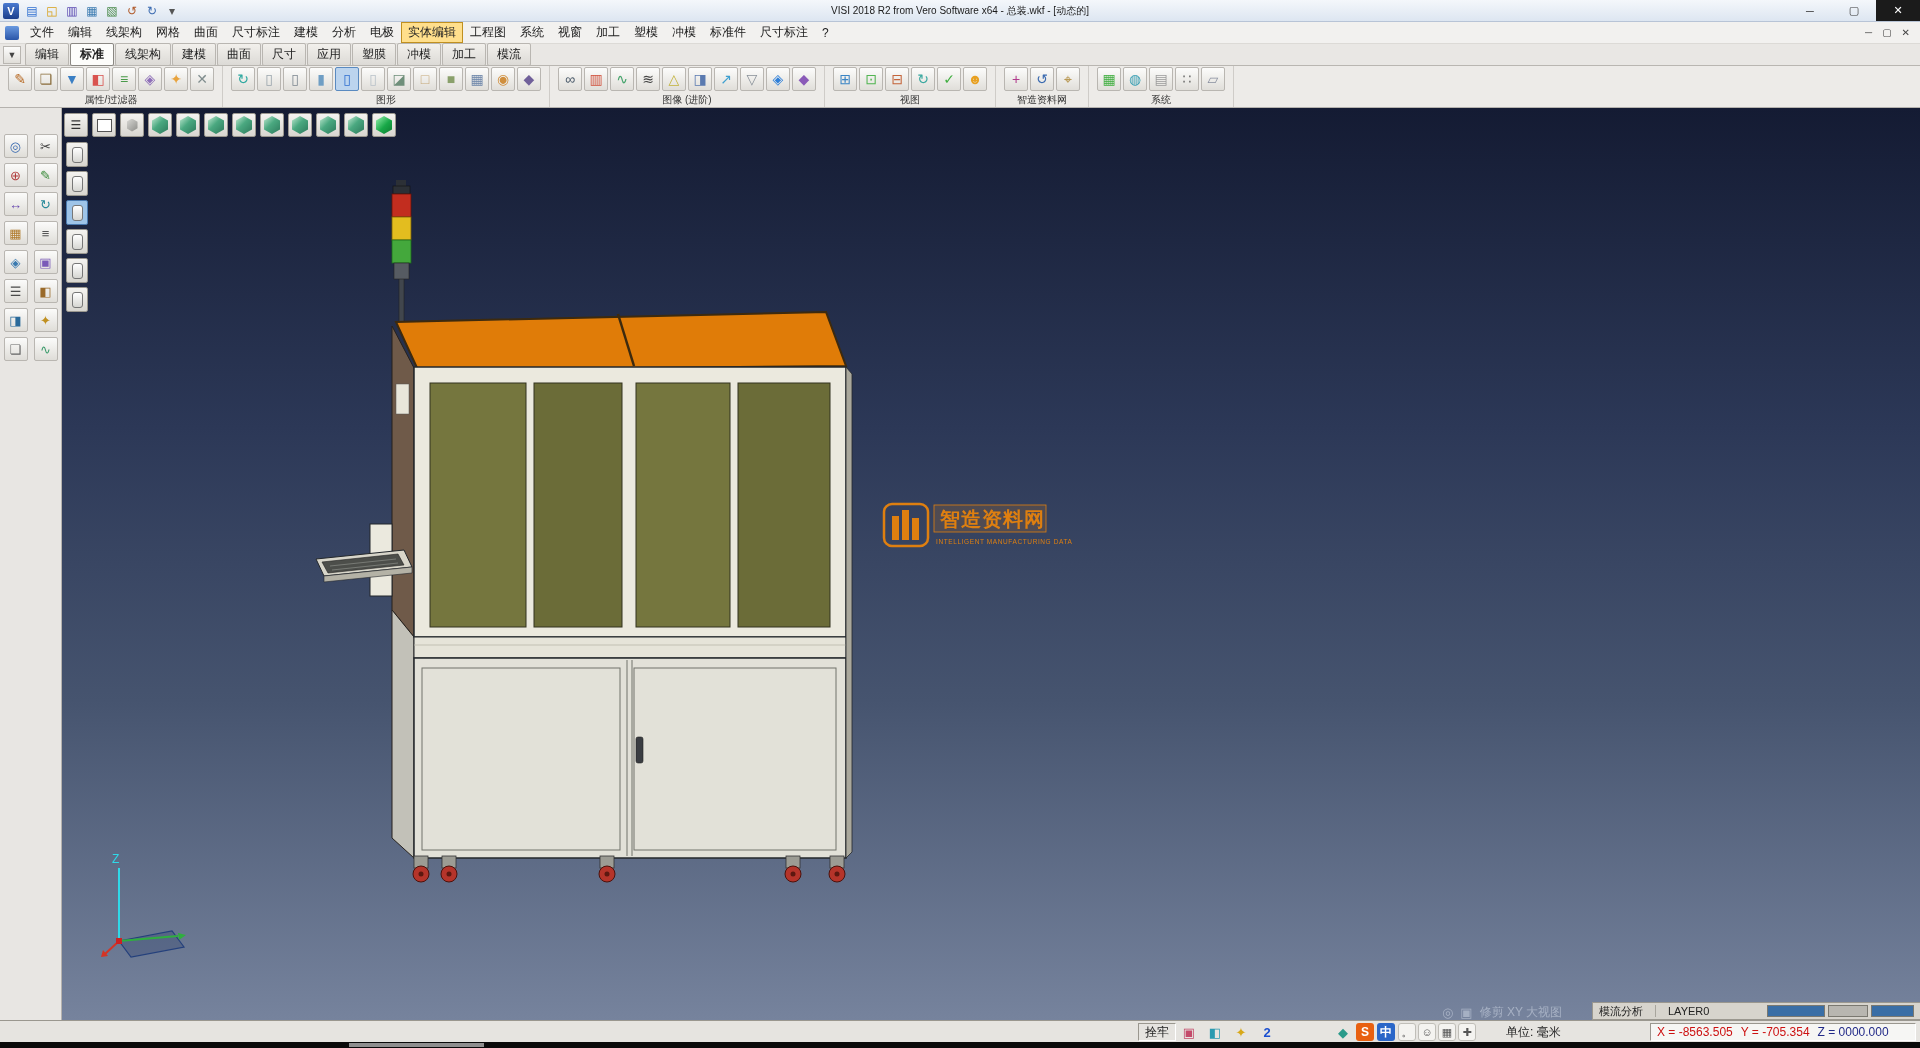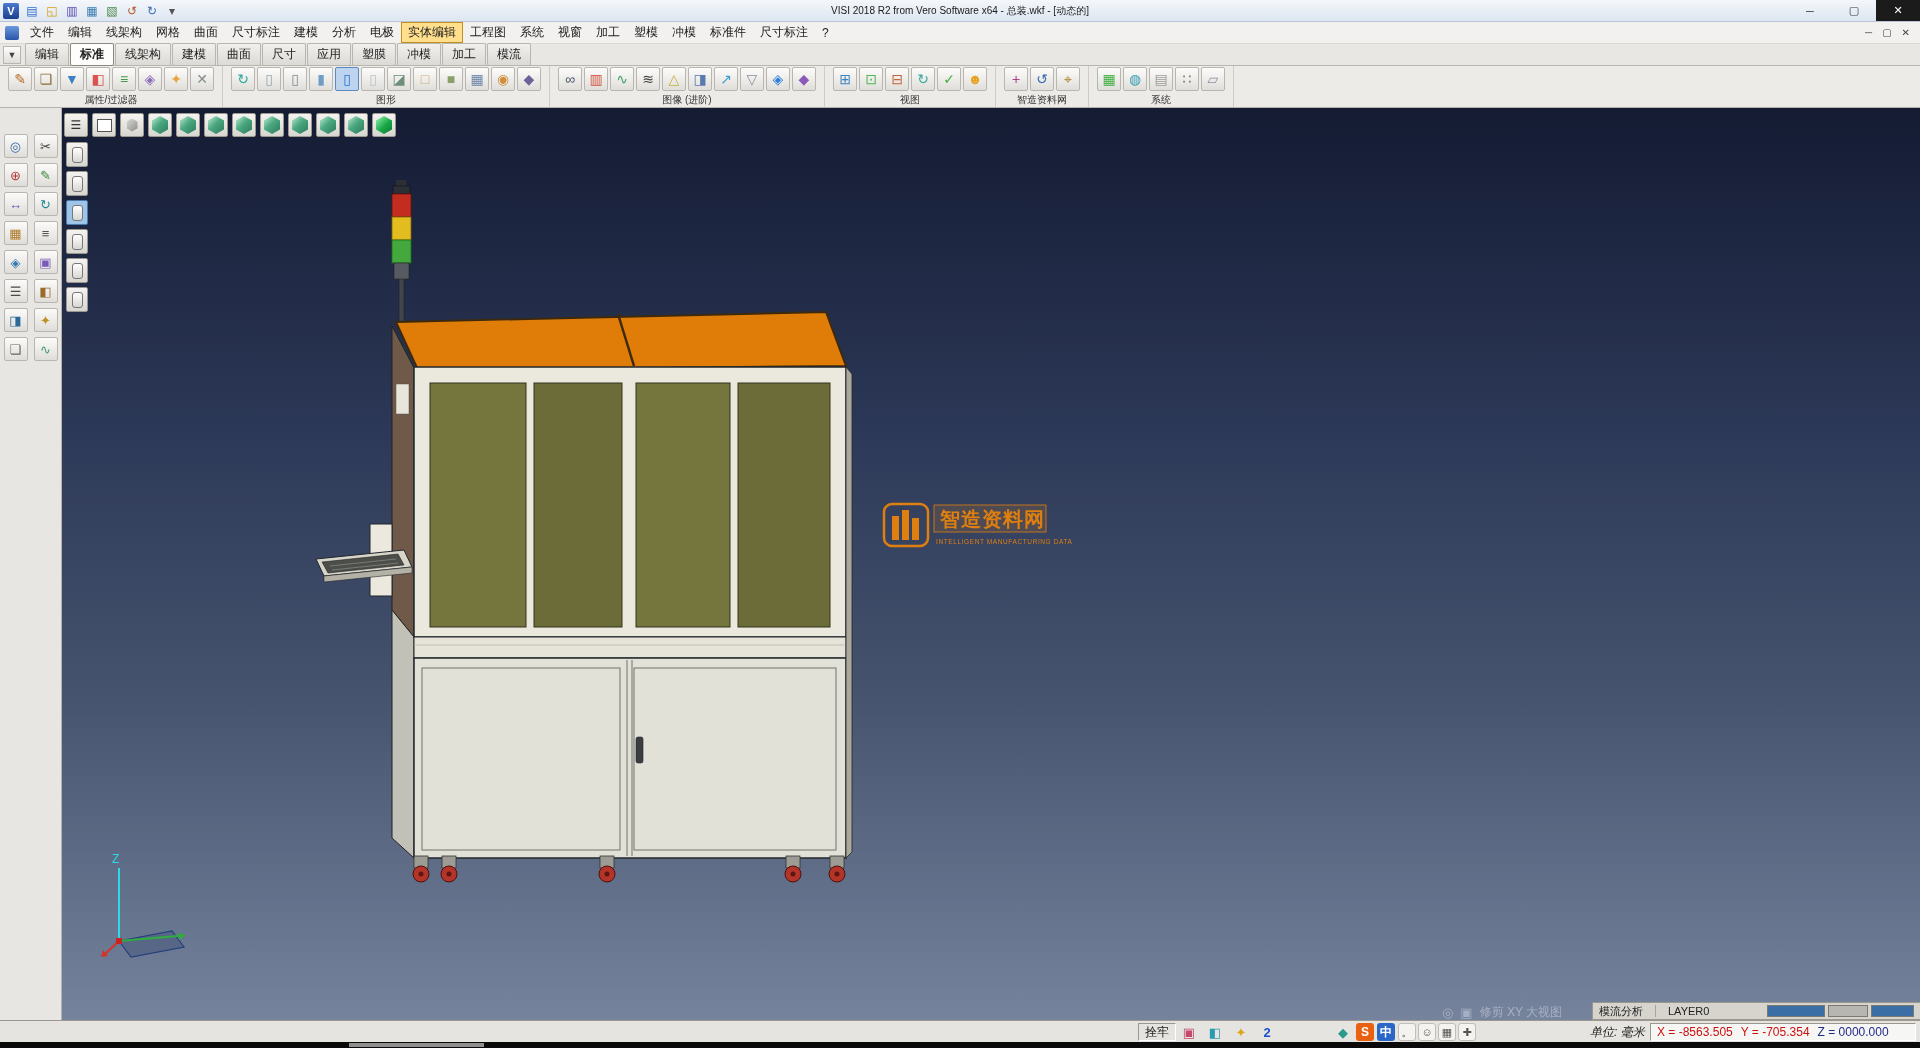--- a/index.html
+++ b/index.html
@@ -587,21 +587,21 @@
     </div>
   <div class="sb-cell st-icon" style="left: 1334px; color: rgb(42, 154, 138);">◆</div>
   <div class="sb-cell" style="left:1356px;">
       <span class="ime-badge" style="background: rgb(232, 96, 16);">S</span>
       <span class="ime-badge" style="background: rgb(42, 102, 200);">中</span>
       <span class="ime-mini">。</span>
       <span class="ime-mini">☺</span>
       <span class="ime-mini">▦</span>
       <span class="ime-mini">✚</span>
     </div>
-  <div class="sb-cell" style="left:1590px;font-style:italic;">
+  <div class="sb-cell" style="left:1506px;">
     <span>单位: 毫米</span>
   </div>
   <div class="sb-cell sunken coords" style="left:1650px;width:266px;">
     <span class="coord-x">X = -8563.505</span>
     <span class="coord-y">Y = -705.354</span>
     <span class="coord-z">Z = 0000.000</span>
   </div>
 </div>
 
 <div id="taskbar">

